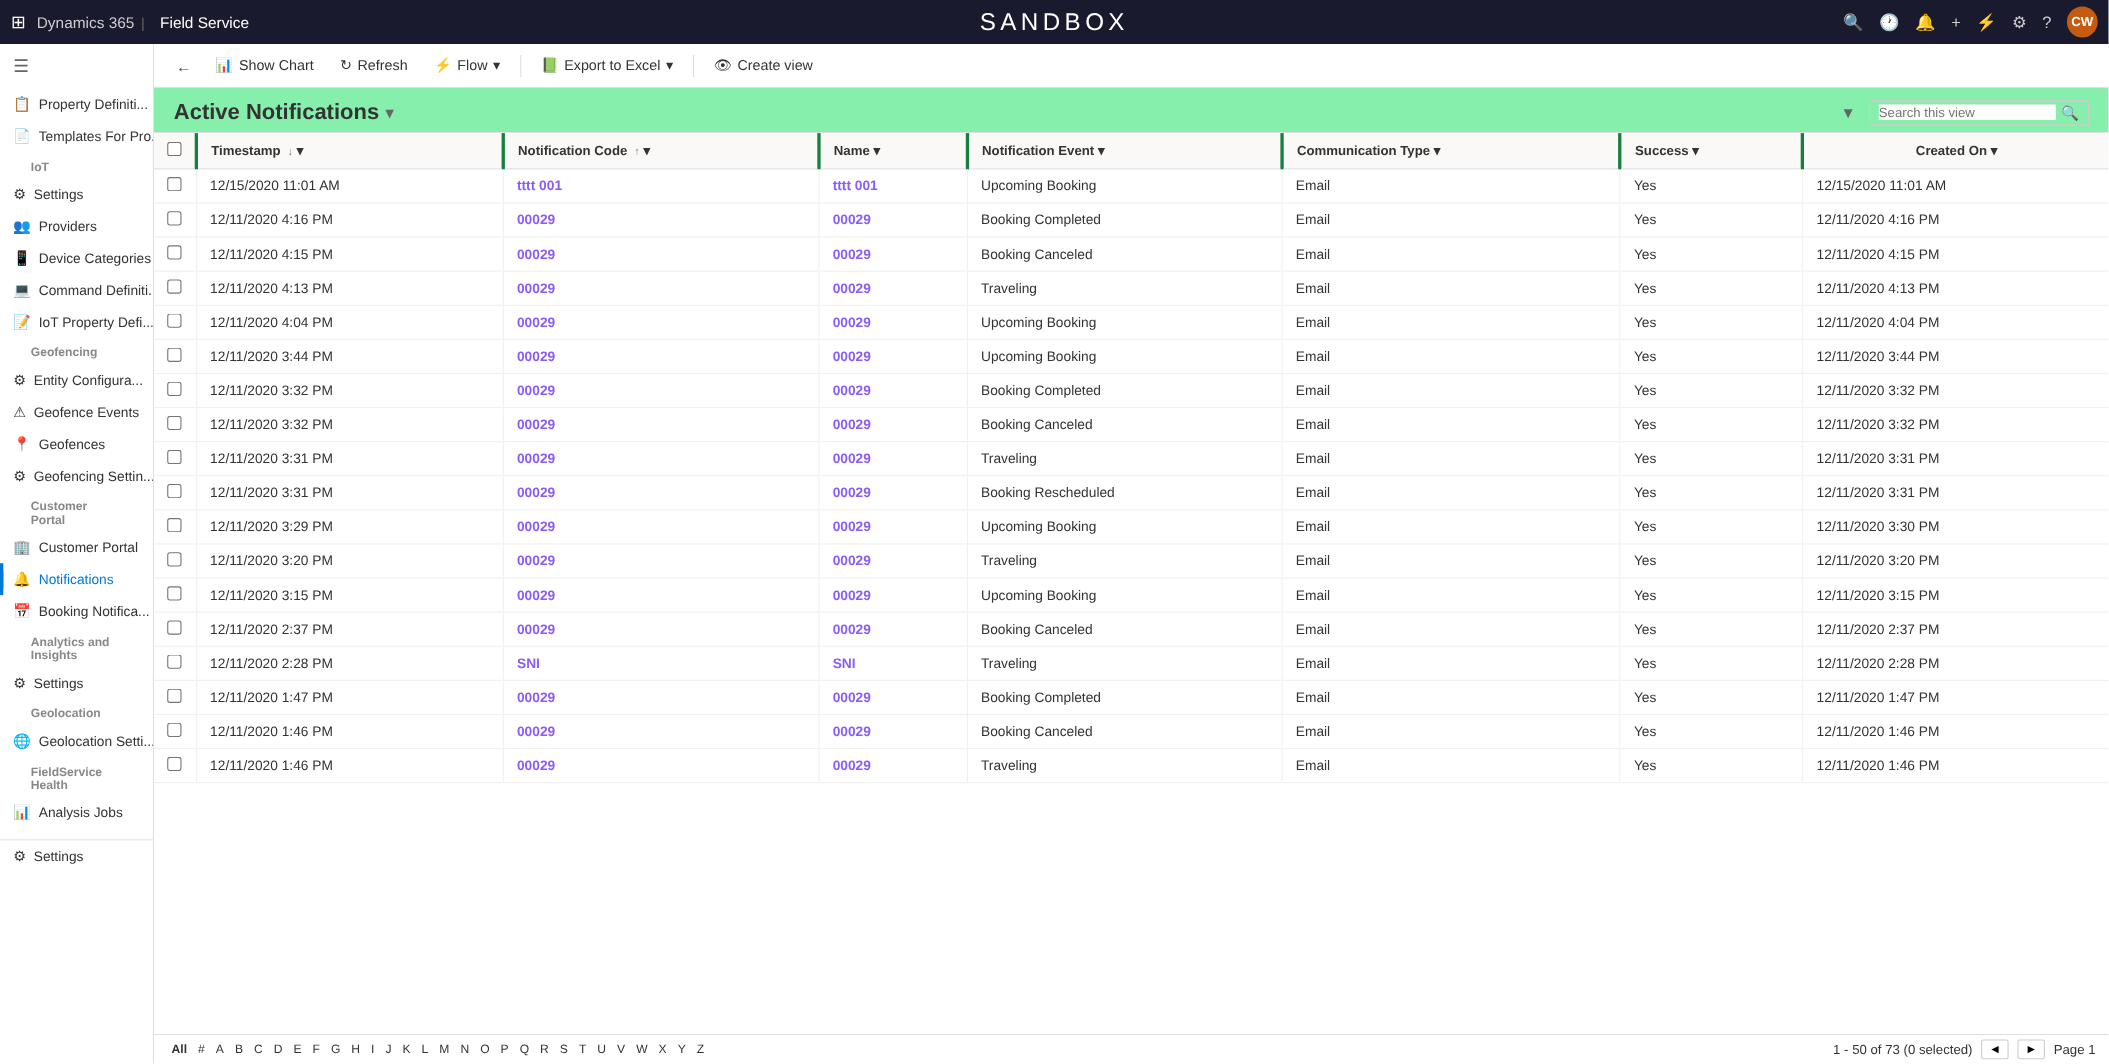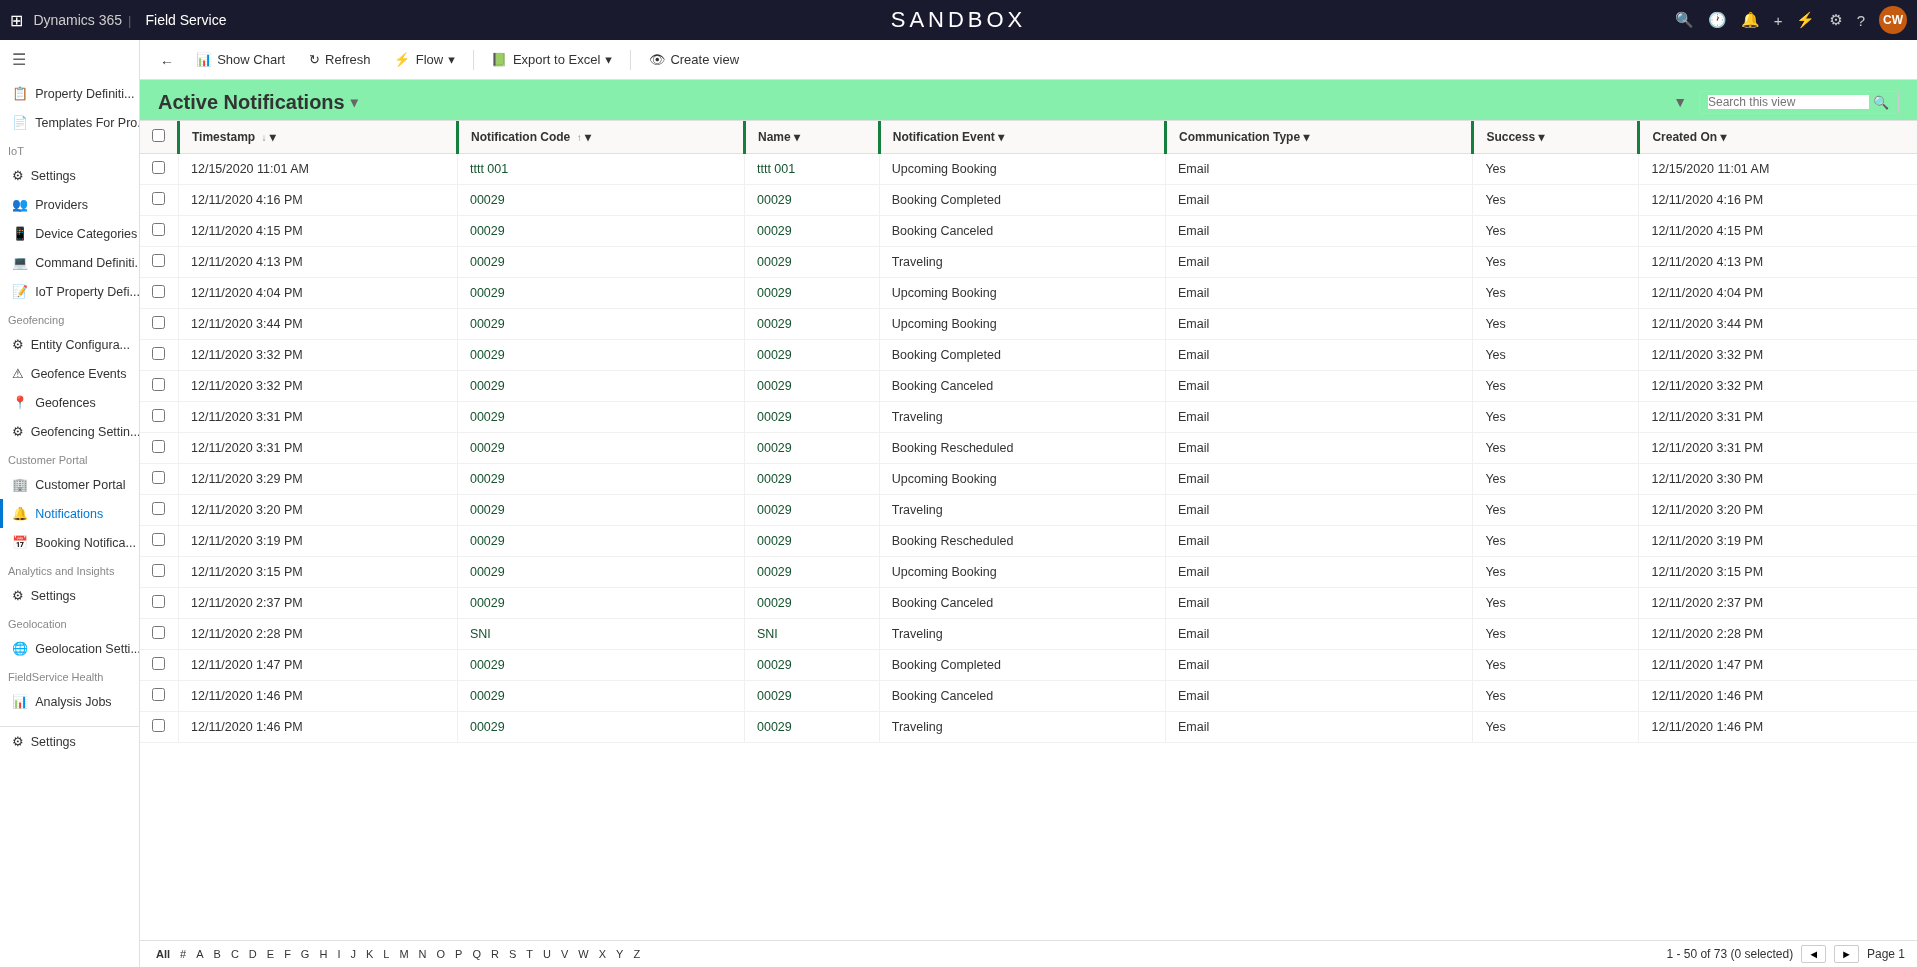--- a/index.html
+++ b/index.html
@@ -63,22 +63,22 @@
     }
     .sidebar-hamburger {
       padding: 10px 12px;
       font-size: 16px;
       cursor: pointer;
       color: #666;
     }
     .sidebar-section-label {
       font-size: 11px;
       color: #888;
-      padding: 8px 8px 4px;
-      font-weight: 400;
+      padding: 8px 28px 4px;
+      font-weight: 700;
       text-transform: none;
     }
     .sidebar-item {
       display: flex;
       align-items: center;
       gap: 7px;
       padding: 7px 12px;
       font-size: 12.5px;
       color: #333;
       cursor: pointer;
@@ -184,34 +184,34 @@
       padding: 8px 12px;
       text-align: left;
       font-size: 12px;
       font-weight: 600;
       color: #333;
       border-right: 3px solid #15803d;
       white-space: nowrap;
       cursor: pointer;
       user-select: none;
     }
-    thead th:last-child { border-right: none; }
+    thead th:last-child { border-right: none; text-align: center; }
     thead th .sort-icon { font-size: 10px; color: #888; margin-left: 3px; }
     tbody tr {
       border-bottom: 1px solid #f0f0f0;
     }
     tbody td {
       padding: 7px 12px;
       font-size: 12.5px;
       color: #333;
       border-right: 1px solid #f0f0f0;
       white-space: nowrap;
     }
     tbody td:last-child { border-right: none; }
-    .link-cell { color: #14532d; cursor: pointer; }
+    .link-cell { color: #8b5cf6; cursor: pointer; font-weight: bold; }
     .check-col { width: 30px; }
     .check-col input[type=checkbox] { cursor: pointer; }
 
     
     .bottom-bar {
       display: flex;
       align-items: center;
       padding: 4px 12px;
       border-top: 1px solid #e0e0e0;
       background: #fff;
@@ -571,32 +571,20 @@
     <td class="check-col">
       <input type="checkbox" style="">
     </td>
     <td>12/11/2020 3:20 PM</td>
     <td class="link-cell">00029</td>
     <td class="link-cell">00029</td>
     <td>Traveling</td>
     <td>Email</td>
     <td>Yes</td>
     <td>12/11/2020 3:20 PM</td>
-  </tr>
-            <tr>
-    <td class="check-col">
-      <input type="checkbox" style="">
-    </td>
-    <td>12/11/2020 3:19 PM</td>
-    <td class="link-cell">00029</td>
-    <td class="link-cell">00029</td>
-    <td>Booking Rescheduled</td>
-    <td>Email</td>
-    <td>Yes</td>
-    <td>12/11/2020 3:19 PM</td>
   </tr>
             <tr>
     <td class="check-col">
       <input type="checkbox" style="">
     </td>
     <td>12/11/2020 3:15 PM</td>
     <td class="link-cell">00029</td>
     <td class="link-cell">00029</td>
     <td>Upcoming Booking</td>
     <td>Email</td>

